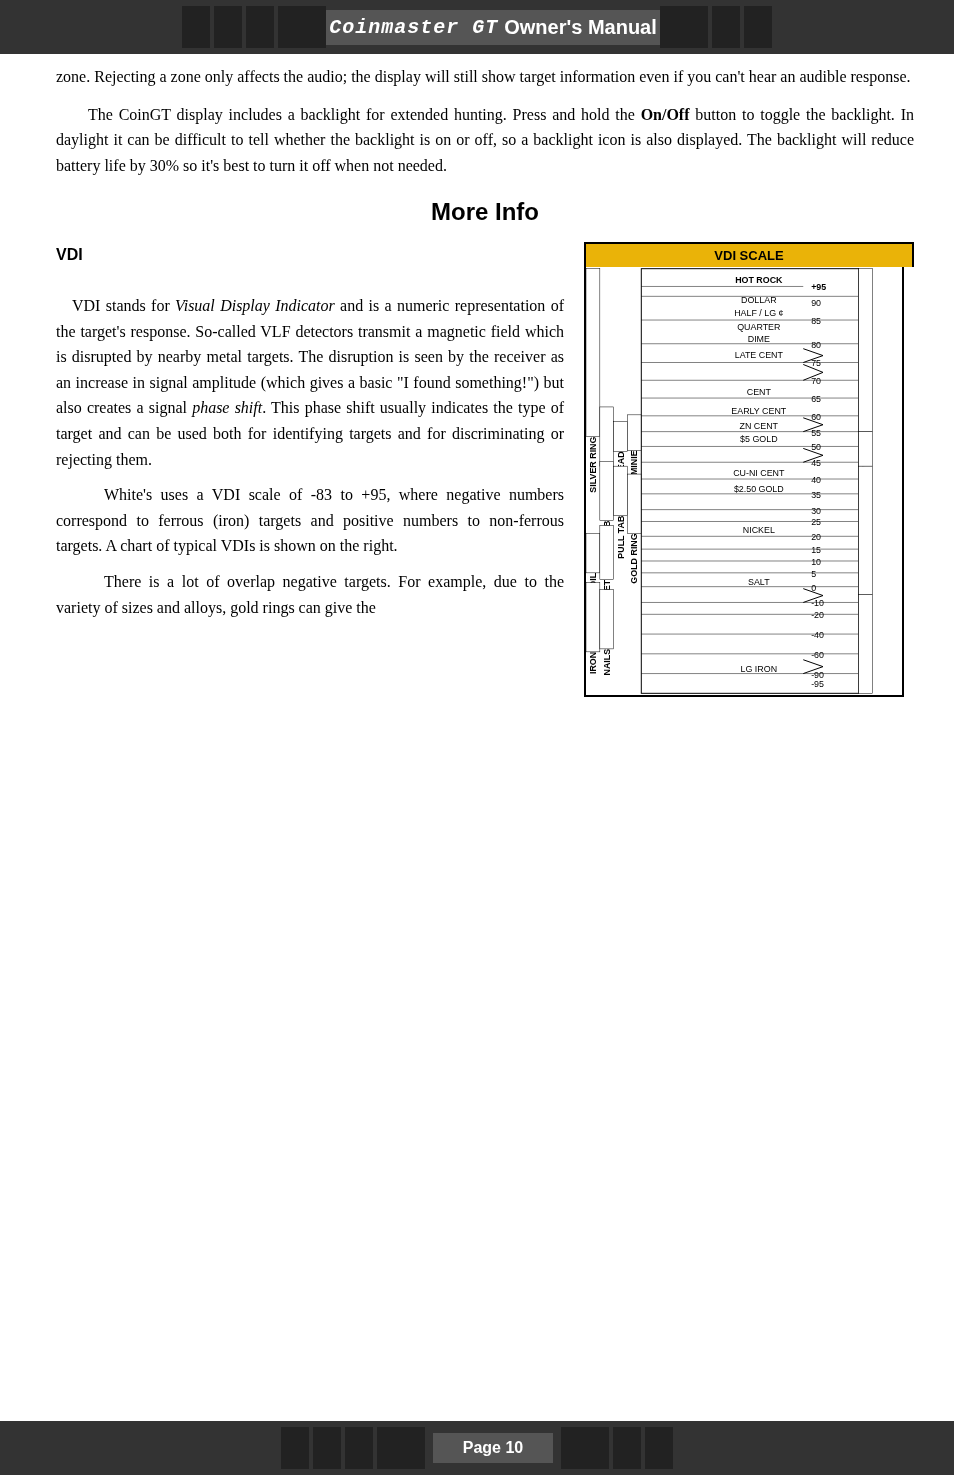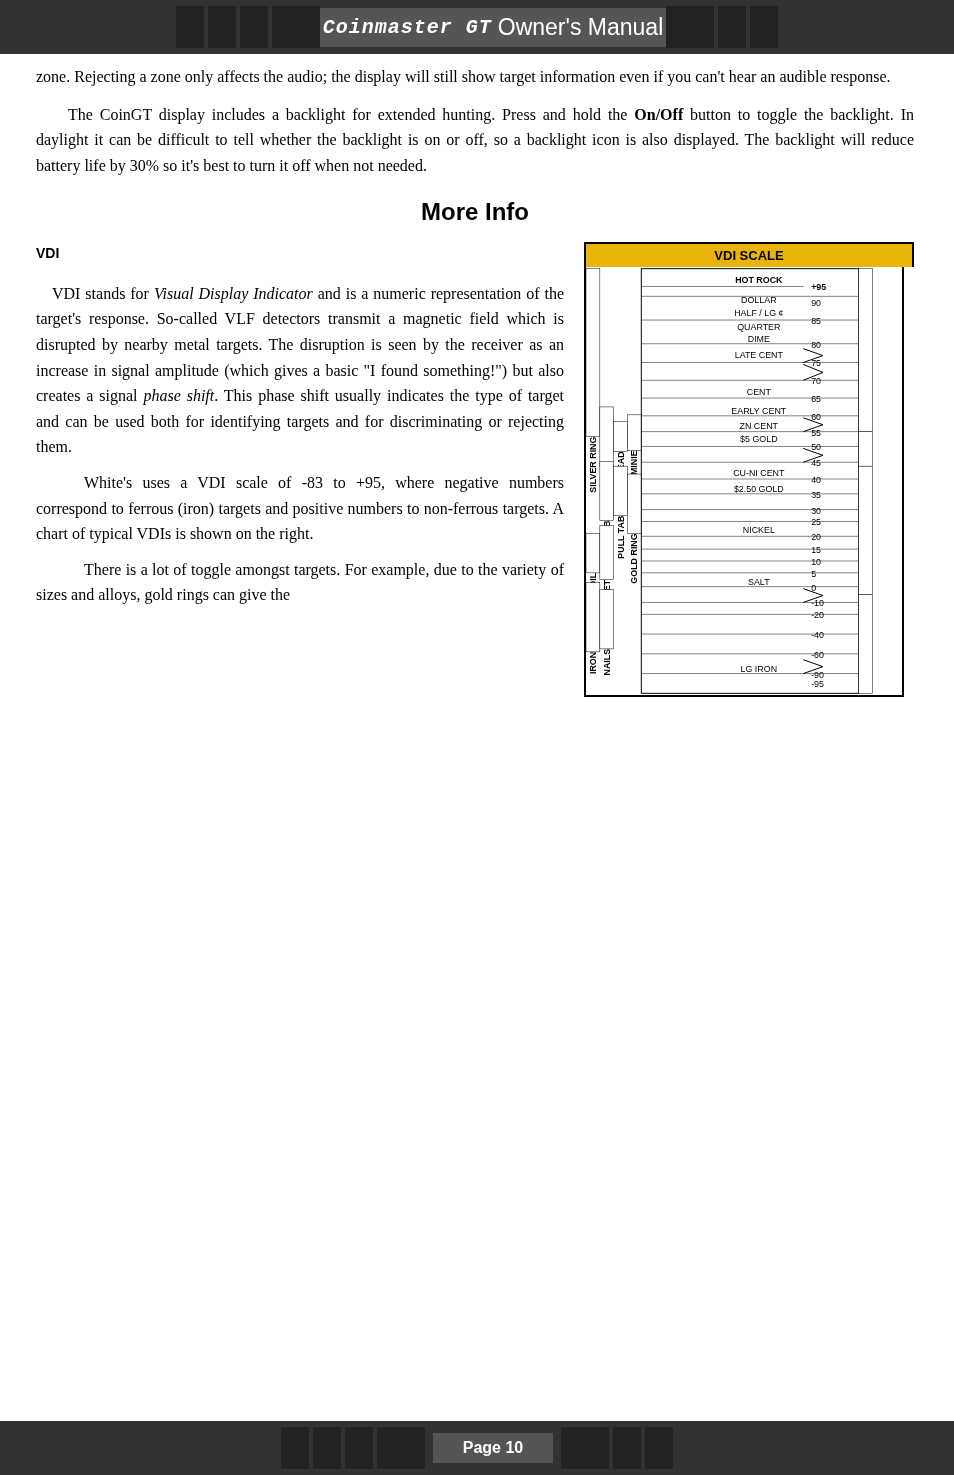--- a/index.html
+++ b/index.html
@@ -47,22 +47,22 @@
     }
     .coinmaster-logo {
       font-family: 'Courier New', monospace;
       font-style: italic;
       font-weight: bold;
       font-size: 20px;
       color: #fff;
       letter-spacing: 1px;
     }
     .header-title-text {
-      font-size: 23px;
-      font-weight: normal;
+      font-size: 20px;
+      font-weight: bold;
       color: #fff;
       font-family: Arial, sans-serif;
     }
 
     
     .footer-bar {
       background: #333;
       display: flex;
       align-items: center;
       justify-content: center;
@@ -82,21 +82,21 @@
       padding: 6px 30px;
       margin: 0 8px;
       color: #fff;
       font-weight: bold;
       font-size: 16px;
       font-family: Arial, sans-serif;
     }
 
     
     .content {
-      padding: 10px 40px 60px 36px;
+      padding: 10px 40px 60px 56px;
     }
 
     .intro-text {
       text-align: justify;
       line-height: 1.6;
       margin-bottom: 12px;
       font-size: 16px;
     }
     .intro-text p {
       margin-bottom: 10px;
@@ -121,22 +121,22 @@
     }
 
     .vdi-text {
       flex: 1;
       text-align: justify;
       line-height: 1.6;
       font-size: 16px;
     }
     .vdi-text .vdi-heading {
       font-weight: bold;
-      font-size: 14px;
-      margin-bottom: 16px;
+      font-size: 16px;
+      margin-bottom: 25px;
       font-family: Arial, sans-serif;
     }
     .vdi-text p {
       margin-bottom: 10px;
       text-indent: 2em;
     }
     .vdi-text p:first-of-type {
       text-indent: 0;
     }
 
@@ -196,21 +196,21 @@
   </div>
 
   <h2 class="section-title">More Info</h2>
 
   <div class="vdi-section">
 
     <div class="vdi-text">
       <div class="vdi-heading">VDI</div>
       <p> VDI stands for <em>Visual Display Indicator</em> and is a numeric representation of the target's response. So-called VLF detectors transmit a magnetic field which is disrupted by nearby metal targets. The disruption is seen by the receiver as an increase in signal amplitude (which gives a basic "I found something!") but also creates a signal <em>phase shift</em>. This phase shift usually indicates the type of target and can be used both for identifying targets and for discriminating or rejecting them.</p>
       <p> White's uses a VDI scale of -83 to +95, where negative numbers correspond to ferrous (iron) targets and positive numbers to non-ferrous targets. A chart of typical VDIs is shown on the right.</p>
-      <p> There is a lot of toggle amongst targets. For example, due to the variety of sizes and alloys, gold rings can give the</p>
+      <p> There is a lot of overlap negative targets. For example, due to the variety of sizes and alloys, gold rings can give the</p>
     </div>
 
     <div class="vdi-chart-container">
       <div class="vdi-chart-title">VDI SCALE</div>
       <div class="vdi-svg-container">
         <svg width="320" height="430" viewBox="0 0 320 430" xmlns="http://www.w3.org/2000/svg" style="font-family: Arial, sans-serif; font-size: 10px; border: 2px solid #000; border-top: none; background: #fff;">
 
           <rect x="0" y="0" width="14" height="170" fill="#fff" stroke="#000" stroke-width="0.5"></rect>
           <text transform="translate(10,170) rotate(-90)" text-anchor="end" font-size="9" font-weight="bold">SILVER RING</text>
 

